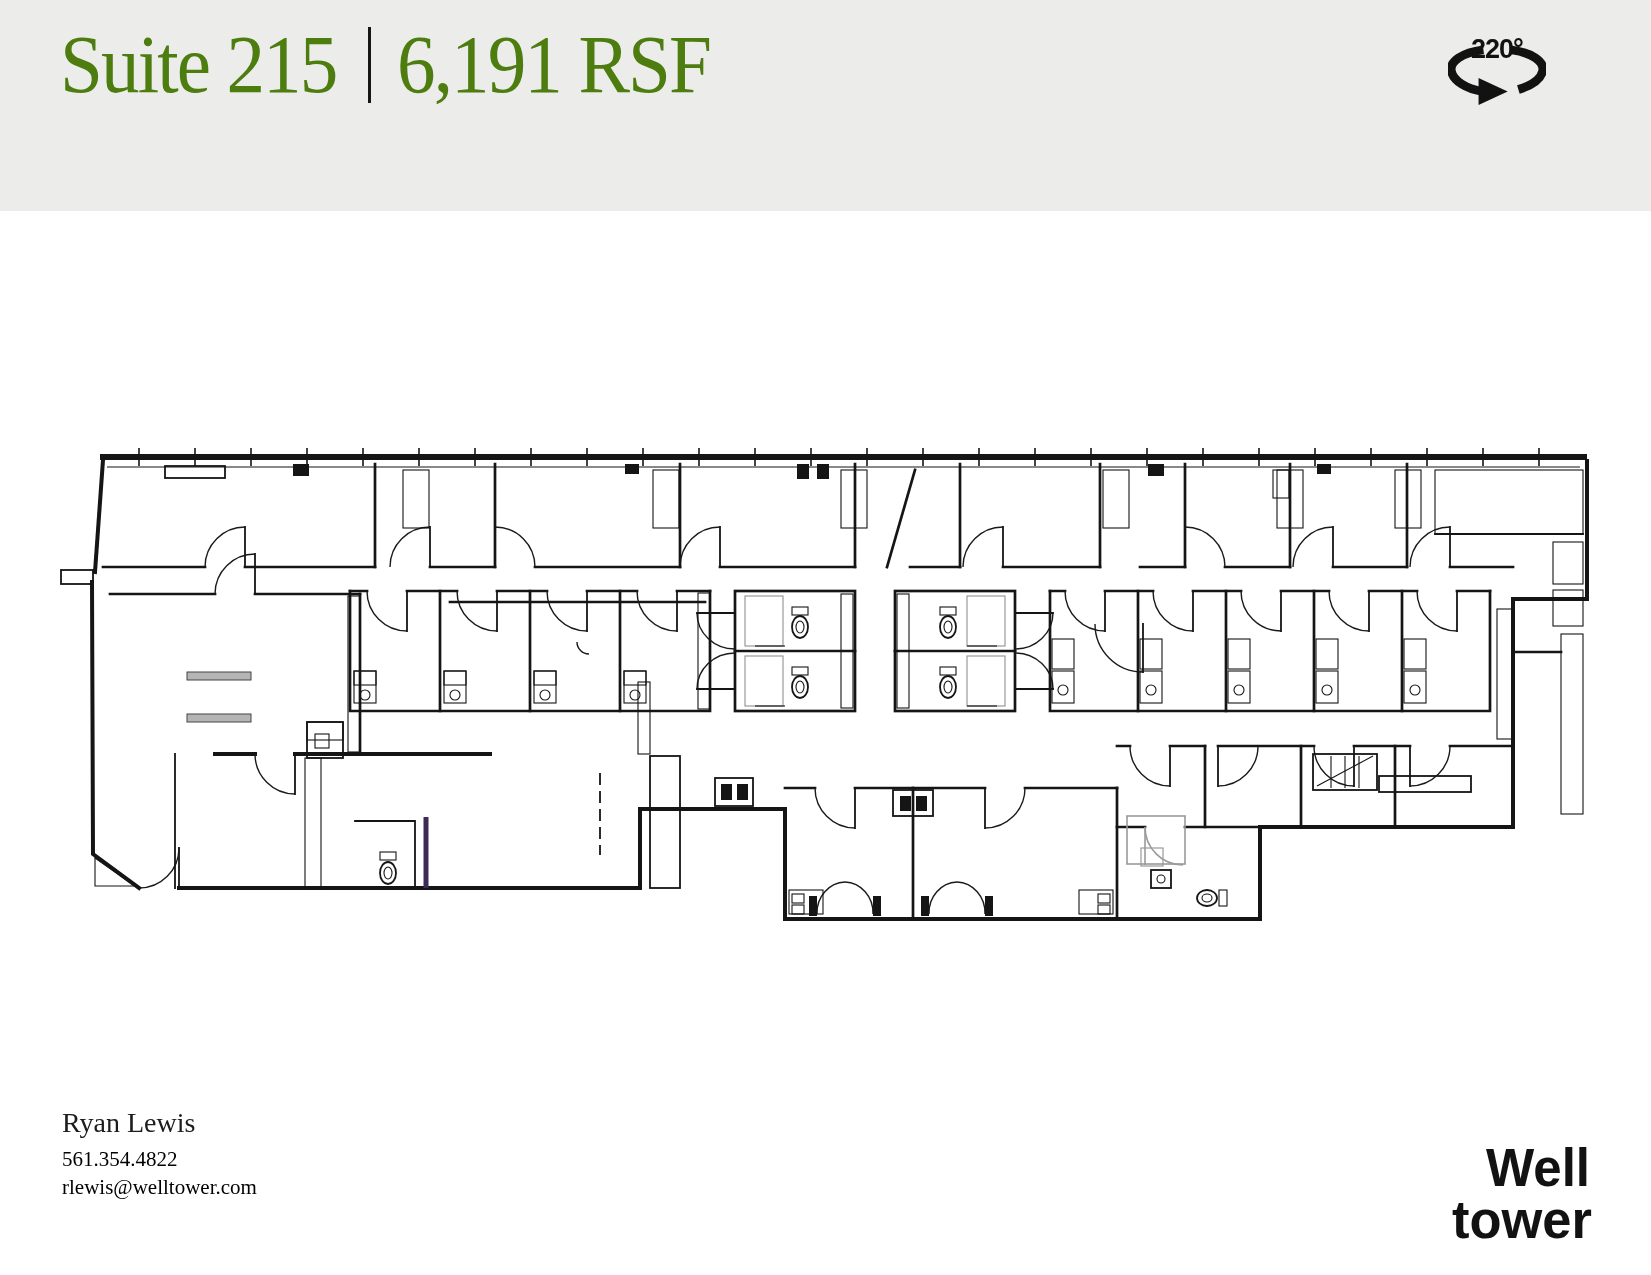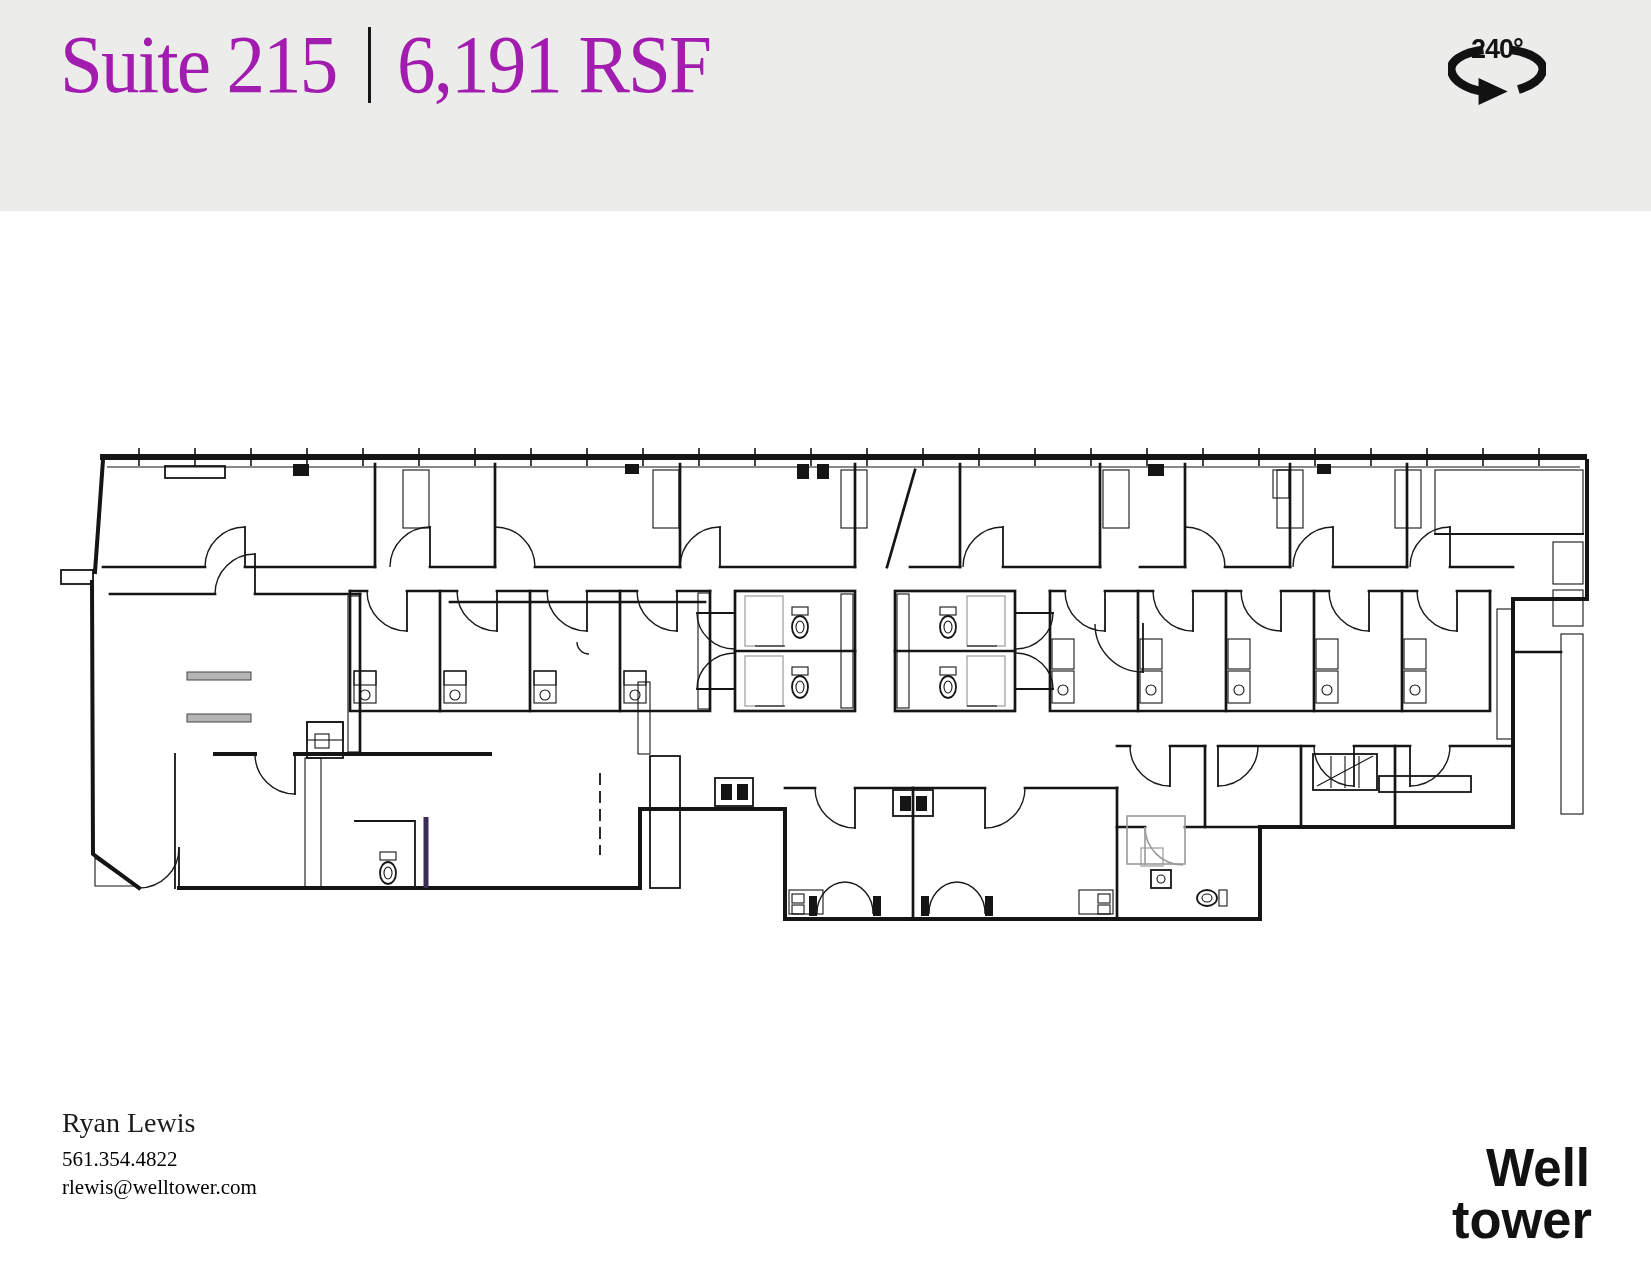--- a/index.html
+++ b/index.html
@@ -7,21 +7,21 @@
     width:1651px;height:1275px;position:relative;overflow:hidden;
     background:#ffffff;font-family:"Liberation Serif",serif;color:#1a1a1a;
   }
   
   .header{
     position:absolute;left:0;top:0;width:1651px;height:211px;
     background:#ECECEA;
   }
   .title{
     position:absolute;left:60px;top:18px;display:flex;align-items:center;
-    font-size:82px;letter-spacing:-2px;color:#a21caf;white-space:nowrap;
+    font-size:82px;letter-spacing:-2px;color:#4d7c0f;white-space:nowrap;
   }
   .title .t-seg{display:inline-block;transform:scaleX(.94);transform-origin:left center;}
   .title-divider{
     width:3px;height:76px;background:#161616;margin:0 26px 0 14px;flex:0 0 auto;
   }
   
   .tour-icon{position:absolute;left:1448px;top:34px;width:98px;height:74px;cursor:pointer;}
   .tour-label{
     position:absolute;left:0;top:0;width:98px;text-align:center;
     font-family:"Liberation Sans",sans-serif;font-weight:800;font-size:27px;
@@ -48,21 +48,21 @@
 <body>
 
 <div class="header">
   <div class="title">
     <span class="t-seg">Suite 215</span>
     <span class="title-divider"></span>
     <span class="t-seg">6,191 RSF</span>
   </div>
 
   <div class="tour-icon">
-    <div class="tour-label">240°</div>
+    <div class="tour-label">220°</div>
     <svg class="tour-arrow" viewBox="0 0 100 70">
       <path d="M36,10 C14,13 1,22 3,32 C5,42 18,50 35,53" fill="none" stroke="#121212" stroke-width="9"></path>
       <polygon points="31,39 31,67 61,53" fill="#121212"></polygon>
       <path d="M64,10 C86,13 99,22 97,32 C95,41 85,47 72,51" fill="none" stroke="#121212" stroke-width="9"></path>
     </svg>
   </div>
 </div>
 
 <div class="plan-wrap">
 <svg viewBox="0 0 1540 505">

